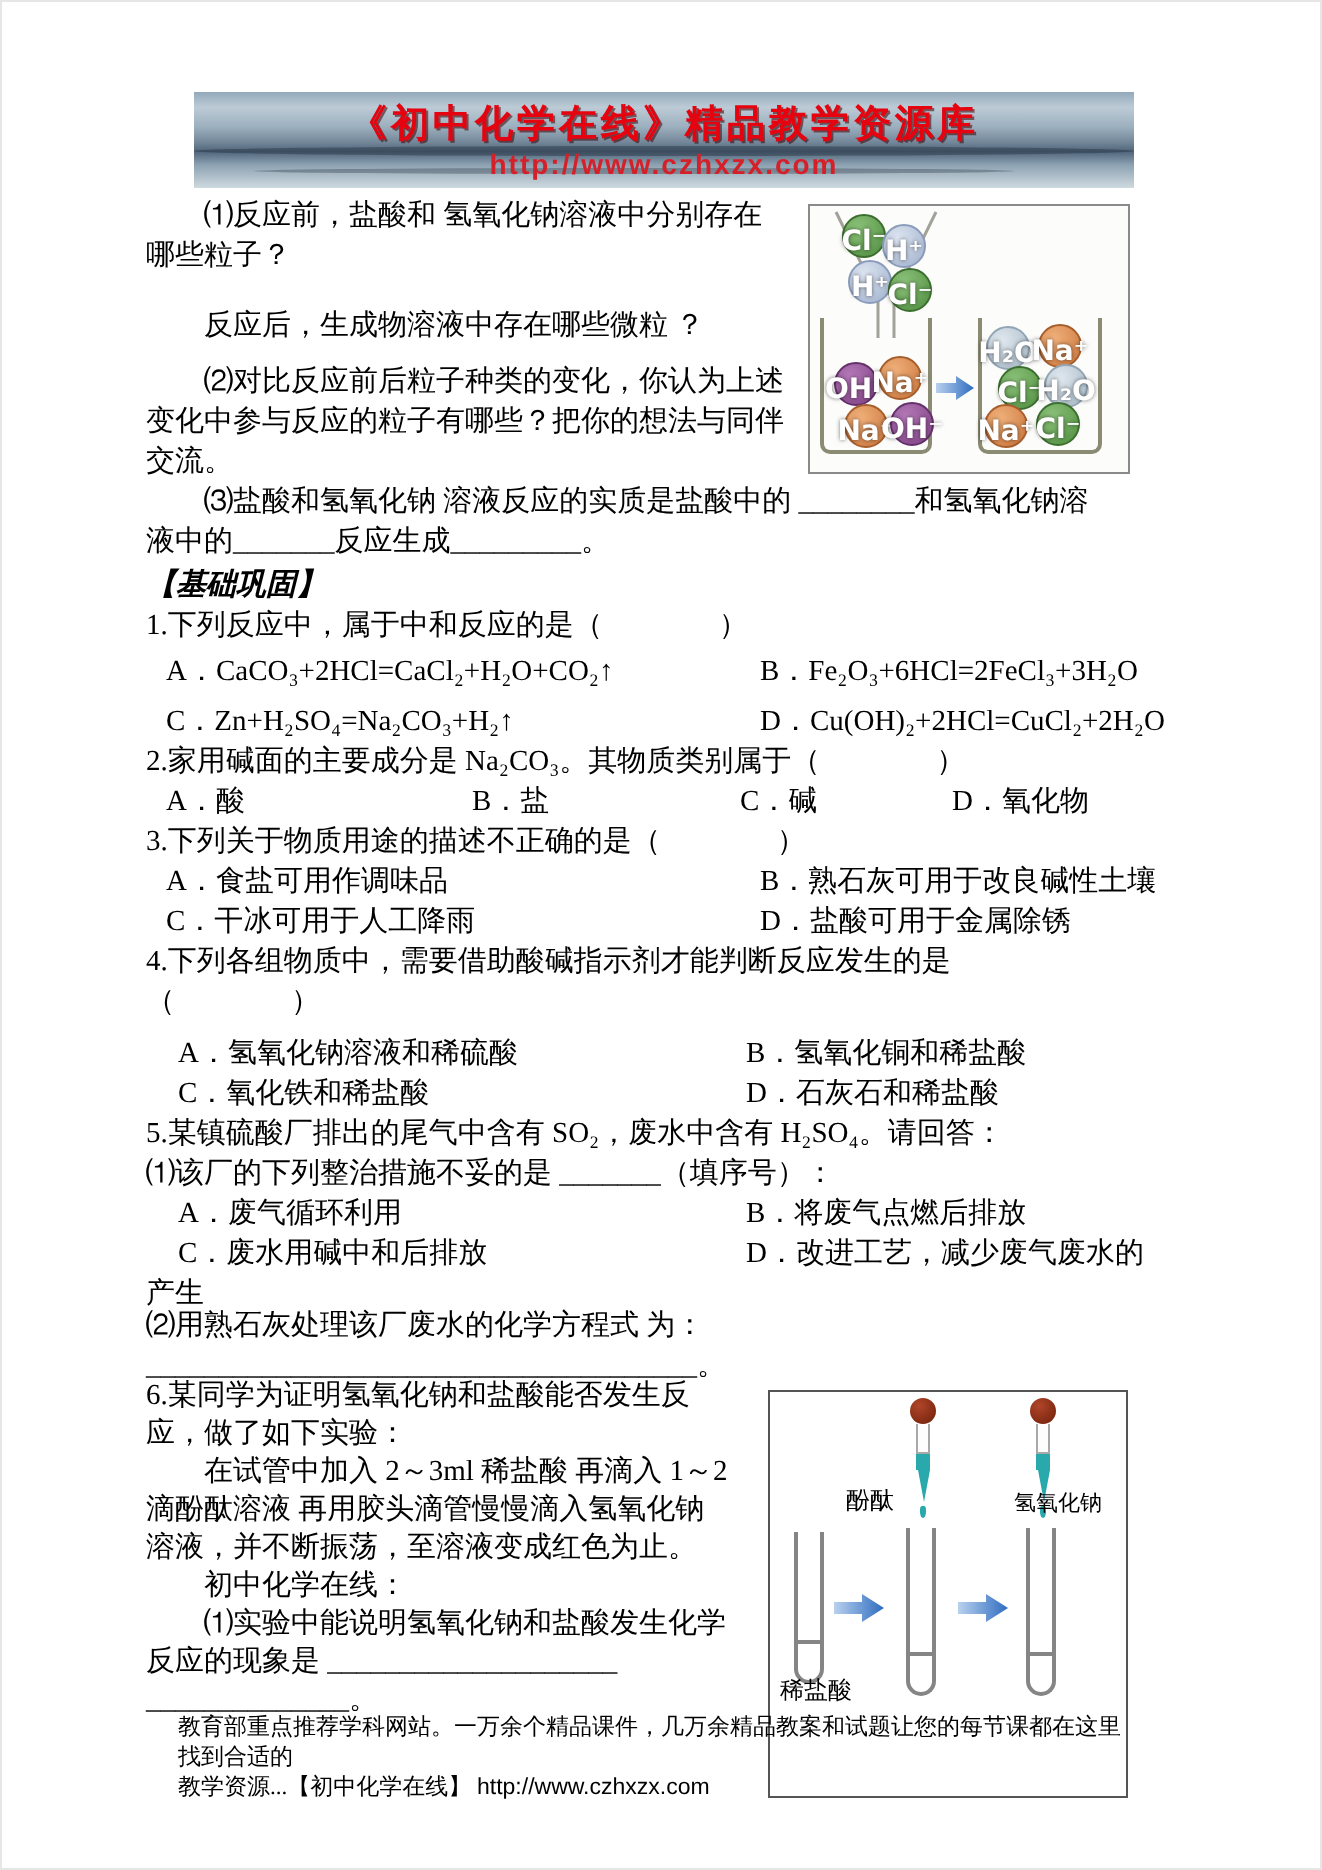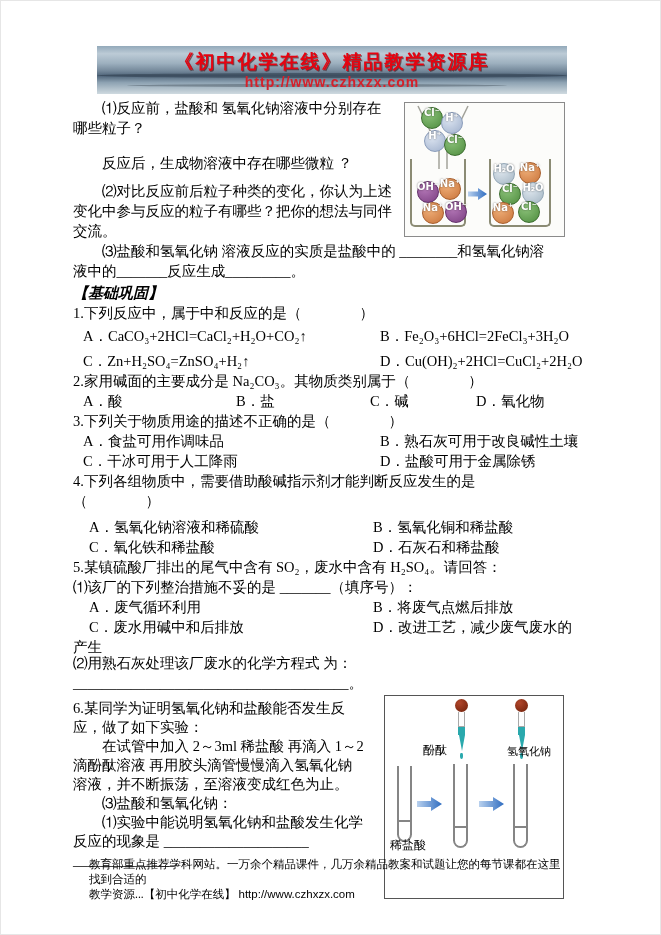--- a/index.html
+++ b/index.html
@@ -27,22 +27,22 @@
     font-size:14px; font-weight:bold; color:#d5202a; letter-spacing:1px;
     font-family:"Liberation Sans",sans-serif;
   }
   
   .pimg {
     position:absolute; left:403px; top:101px; width:161px; height:135px;
     background:#fcfcfa; border:1px solid #8a8a8a; box-sizing:border-box;
   }
   .pc {
     position:absolute; width:22px; height:22px; border-radius:50%;
-    display:flex; align-items:flex-start; justify-content:center;
-    color:#fff; font-size:10px; font-weight:bold; line-height:1;
+    display:flex; align-items:flex-end; justify-content:center;
+    color:#fff; font-size:14px; font-weight:bold; line-height:1;
     font-family:"DejaVu Sans",sans-serif; text-shadow:0 0 2px rgba(0,0,0,.55);
     box-sizing:border-box;
   }
   .pc.g  { background:radial-gradient(circle at 35% 30%,#8cc27a,#4e8c3e); border:1px solid #3c6e2f; }
   .pc.h  { background:radial-gradient(circle at 35% 30%,#dde5f1,#9fb0cc); border:1px solid #8a9cba; }
   .pc.o  { background:radial-gradient(circle at 35% 30%,#b579b8,#7c3f82); border:1px solid #63306a; }
   .pc.na { background:radial-gradient(circle at 35% 30%,#f0b07a,#c9743a); border:1px solid #a85e2c; }
   .pc.w  { background:radial-gradient(circle at 35% 30%,#e0e8ef,#a4b6c4); border:1px solid #93a6b6; }
   .beaker {
     position:absolute; border:2px solid #8b8b74; border-top:none;
@@ -57,21 +57,21 @@
   .w322 { width:322px; }
   .heading { font-weight:bold; font-size:15px;font-style:italic; }
   .row { position:relative; height:20px; white-space:nowrap; }
   .optL { position:absolute; left:10px; }
   .optR { position:absolute; left:307px; }
   .optL2 { position:absolute; left:16px; }
   .optR2 { position:absolute; left:300px; }
   .c0 { position:absolute; left:10px; } .c1 { position:absolute; left:163px; }
   .c2 { position:absolute; left:297px; } .c3 { position:absolute; left:403px; }
   .sub { margin-left:12px; }
-  .q6col { width:292px; line-height:19px;margin-top:10px; }
+  .q6col { width:292px; line-height:19px; }
   
   .timg {
     position:absolute; left:383px; top:694px; width:180px; height:204px;
     background:#ffffff; border:1px solid #555; box-sizing:border-box;
     font-family:"Liberation Serif","DejaVu Serif",serif;
   }
   .tube {
     position:absolute; width:15px; border:2px solid #858585; border-top:none;
     border-radius:0 0 8px 8px; background:#fff; box-sizing:border-box;
   }
@@ -166,21 +166,21 @@
     <p class="ind" style="">⑶盐酸和氢氧化钠 溶液反应的实质是盐酸中的 ________和氢氧化钠溶液中的_______反应生成_________。</p>
 
     <p class="heading" style="margin-top:2px">【基础巩固】</p>
 
     <p>1.下列反应中，属于中和反应的是（　　　　）</p>
     <div class="row" style="margin-top:3px">
       <span class="optL">A．CaCO₃+2HCl=CaCl₂+H₂O+CO₂↑</span>
       <span class="optR">B．Fe₂O₃+6HCl=2FeCl₃+3H₂O</span>
     </div>
     <div class="row" style="margin-top:5px">
-      <span class="optL">C．Zn+H₂SO₄=ZnSO₄+H₂↑</span>
+      <span class="optL">C．Zn+H₂SO₄=Na₂CO₃+H₂↑</span>
       <span class="optR">D．Cu(OH)₂+2HCl=CuCl₂+2H₂O</span>
     </div>
 
     <p>2.家用碱面的主要成分是 Na₂CO₃。其物质类别属于（　　　　）</p>
     <div class="row">
       <span class="c0">A．酸</span>
       <span class="c1">B．盐</span>
       <span class="c2">C．碱</span>
       <span class="c3">D．氧化物</span>
     </div>
@@ -215,21 +215,21 @@
       <span class="optL2">C．废水用碱中和后排放</span>
       <span class="optR2">D．改进工艺，减少废气废水的</span>
     </div>
     <p>产生</p>
     <p class="sub" style="margin-top:-4px">⑵用熟石灰处理该厂废水的化学方程式 为：</p>
     <p>______________________________________。</p>
 
     <div class="q6col">
       <p style="margin-top:-4px">6.某同学为证明氢氧化钠和盐酸能否发生反应，做了如下实验：</p>
       <p class="ind">在试管中加入 2～3ml 稀盐酸 再滴入 1～2滴酚酞溶液 再用胶头滴管慢慢滴入氢氧化钠溶液，并不断振荡，至溶液变成红色为止。</p>
-      <p class="ind">⑶盐酸和氢氧化钠：</p>
+      <p class="ind">初中化学在线：</p>
       <p class="ind">⑴实验中能说明氢氧化钠和盐酸发生化学反应的现象是 ____________________</p>
       <p>______________。</p>
     </div>
   </div>
 
   <div class="timg">
     <div class="dropper" style="left:70px;top:3px">
       <div class="bulb"></div>
       <div class="stem"></div>
       <div class="liq"></div>

